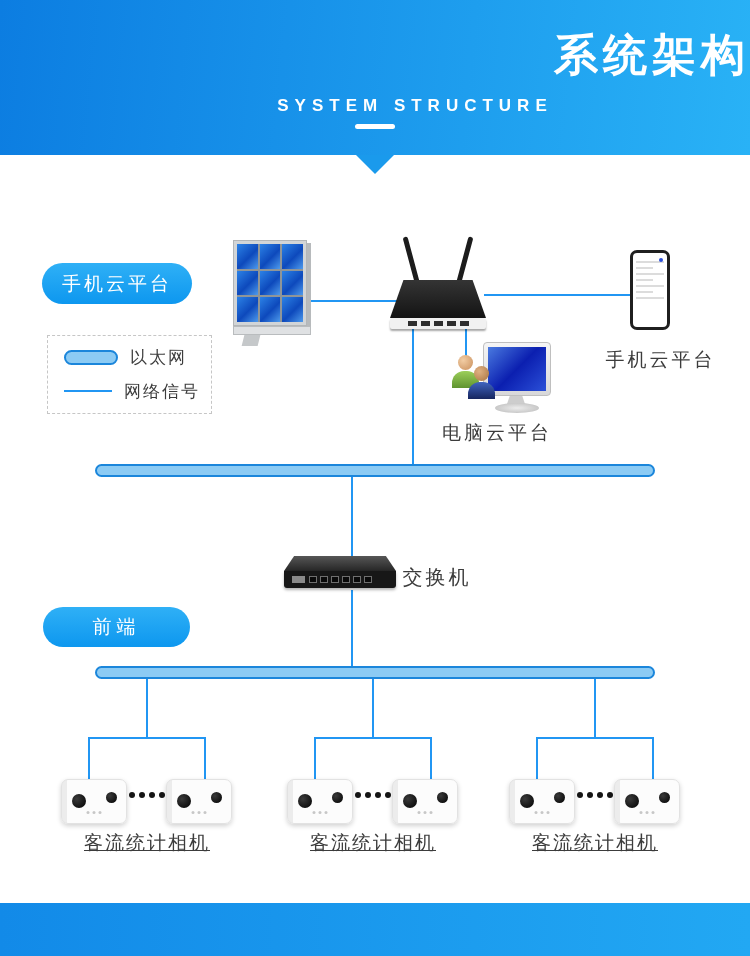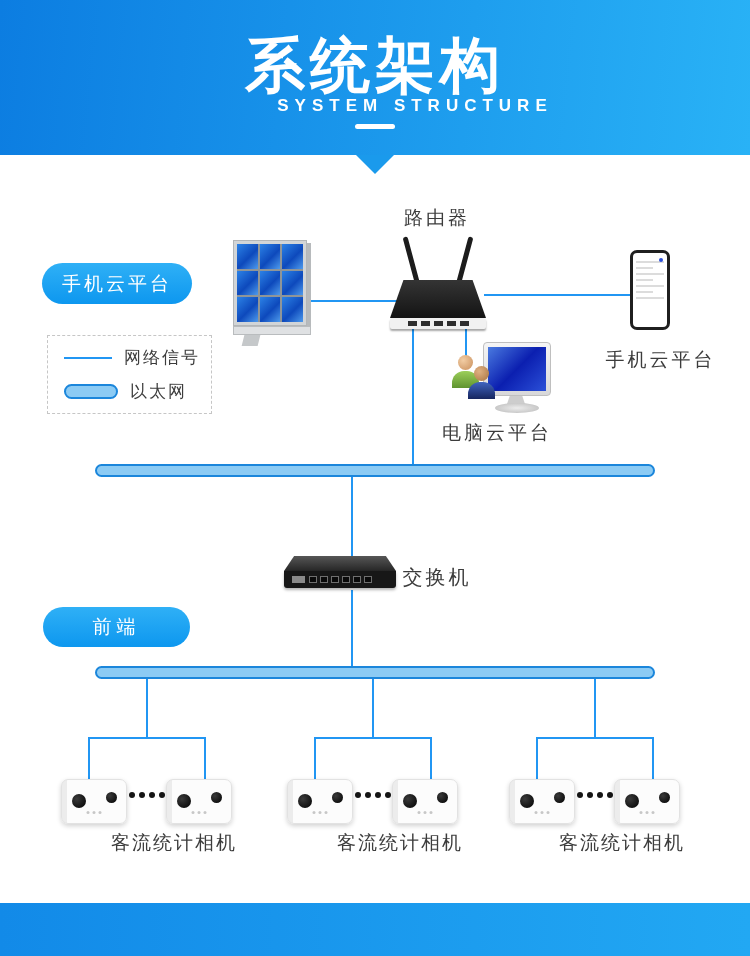--- a/index.html
+++ b/index.html
@@ -2,22 +2,22 @@
 <html><head>
 <meta charset="utf-8">
 <style>
   html,body{margin:0;padding:0;background:#fff;}
   body{font-family:"Liberation Sans","DejaVu Sans",sans-serif;}
   .canvas{position:relative;width:750px;height:956px;margin:0 auto;background:#fff;overflow:hidden;}
 
   
   .header{position:absolute;left:0;top:0;width:750px;height:155px;
     background:linear-gradient(96deg,#0c7de1 0%,#29b2f6 100%);}
-  .header-title{position:absolute;left:0;top:26px;width:100%;text-align:center;
-    color:#fff;font-size:60px;font-weight:900;letter-spacing:5px;}
+  .header-title{position:absolute;left:0;top:26px;width:100%;text-align:right;
+    color:#fff;font-size:44px;font-weight:900;letter-spacing:5px;}
   .header-subtitle{position:absolute;left:0;top:96px;width:100%;text-align:center;
     color:#fff;font-size:17px;font-weight:600;letter-spacing:6px;padding-left:40px;}
   .header-underline{position:absolute;left:50%;top:124px;width:40px;height:5px;margin-left:-20px;
     background:#fff;border-radius:3px;}
   .header-notch{position:absolute;left:50%;top:155px;margin-left:-19px;width:0;height:0;
     border-left:19px solid transparent;border-right:19px solid transparent;border-top:19px solid #1a9aec;}
 
   
   .ln{position:absolute;background:#2196f3;}
   .lbl{position:absolute;color:#3c3c3c;font-size:19px;letter-spacing:3px;text-align:center;}
@@ -107,22 +107,22 @@
   .cam::before{content:"";position:absolute;left:10px;top:14px;width:14px;height:14px;border-radius:50%;
     background:radial-gradient(circle at 35% 35%,#3a3a3a,#000);}
   .cam::after{content:"";position:absolute;right:9px;top:12px;width:11px;height:11px;border-radius:50%;
     background:radial-gradient(circle at 35% 35%,#3a3a3a,#000);}
   .cam-a{left:4px;}
   .cam-b{left:109px;}
   .cam-pins{position:absolute;left:50%;bottom:9px;transform:translateX(-50%);display:flex;gap:3px;}
   .cam-pins i{width:3px;height:3px;border-radius:50%;background:#c7c7c7;}
   .dots4{position:absolute;left:72px;top:113px;display:flex;gap:4px;}
   .dots4 i{width:6px;height:6px;border-radius:50%;background:#151515;}
-  .cg-label{position:absolute;left:0;top:151px;width:100%;text-align:right;
-    color:#3c3c3c;font-size:19px;letter-spacing:2px;}
+  .cg-label{position:absolute;left:0;top:151px;width:100%;text-align:center;
+    color:#3c3c3c;font-size:19px;letter-spacing:2px;text-decoration:underline;}
 
   
   .footer{position:absolute;left:0;top:903px;width:750px;height:53px;
     background:linear-gradient(90deg,#128ae8,#22a8f3);}
 </style>
 </head>
 <body>
 
 <div class="canvas">
 
@@ -133,21 +133,20 @@
   </div>
   <div class="header-notch"></div>
 
   <div class="ln" style="left:309px;top:300px;width:89px;height:2px;"></div>
   <div class="ln" style="left:484px;top:294px;width:146px;height:2px;"></div>
   <div class="ln" style="left:412px;top:318px;width:2px;height:147px;"></div>
   <div class="ln" style="left:465px;top:318px;width:2px;height:44px;"></div>
   <div class="ln" style="left:351px;top:476px;width:2px;height:82px;"></div>
   <div class="ln" style="left:351px;top:590px;width:2px;height:77px;"></div>
 
-  <div class="lbl" style="left:377px;top:205px;width:120px;">路由器</div>
   <div class="router">
     <div class="ant ant-l"></div>
     <div class="ant ant-r"></div>
     <div class="r-body"></div>
     <div class="r-face">
       <span class="r-port"></span>
         <span class="r-port"></span>
         <span class="r-port"></span>
         <span class="r-port"></span>
         <span class="r-port"></span>
@@ -168,26 +167,26 @@
           <div class="vw-cell"></div>
           <div class="vw-cell"></div>
       </div>
     </div>
     <div class="vw-bezel"></div>
     <div class="vw-stand"></div>
   </div>
 
   <div class="legend">
     <div class="legend-row">
+      <span class="sym-eth"></span>
+      <span class="legend-label">以太网</span>
+    </div>
+    <div class="legend-row">
       <span class="sym-sig"></span>
       <span class="legend-label">网络信号</span>
-    </div>
-    <div class="legend-row">
-      <span class="sym-eth"></span>
-      <span class="legend-label">以太网</span>
     </div>
   </div>
 
   <div class="phone">
     <div class="ph-dot"></div>
     <div class="ph-row" style="margin-top:4px;"></div>
     <div class="ph-row short"></div>
     <div class="ph-row"></div>
     <div class="ph-row short"></div>
     <div class="ph-row"></div>

